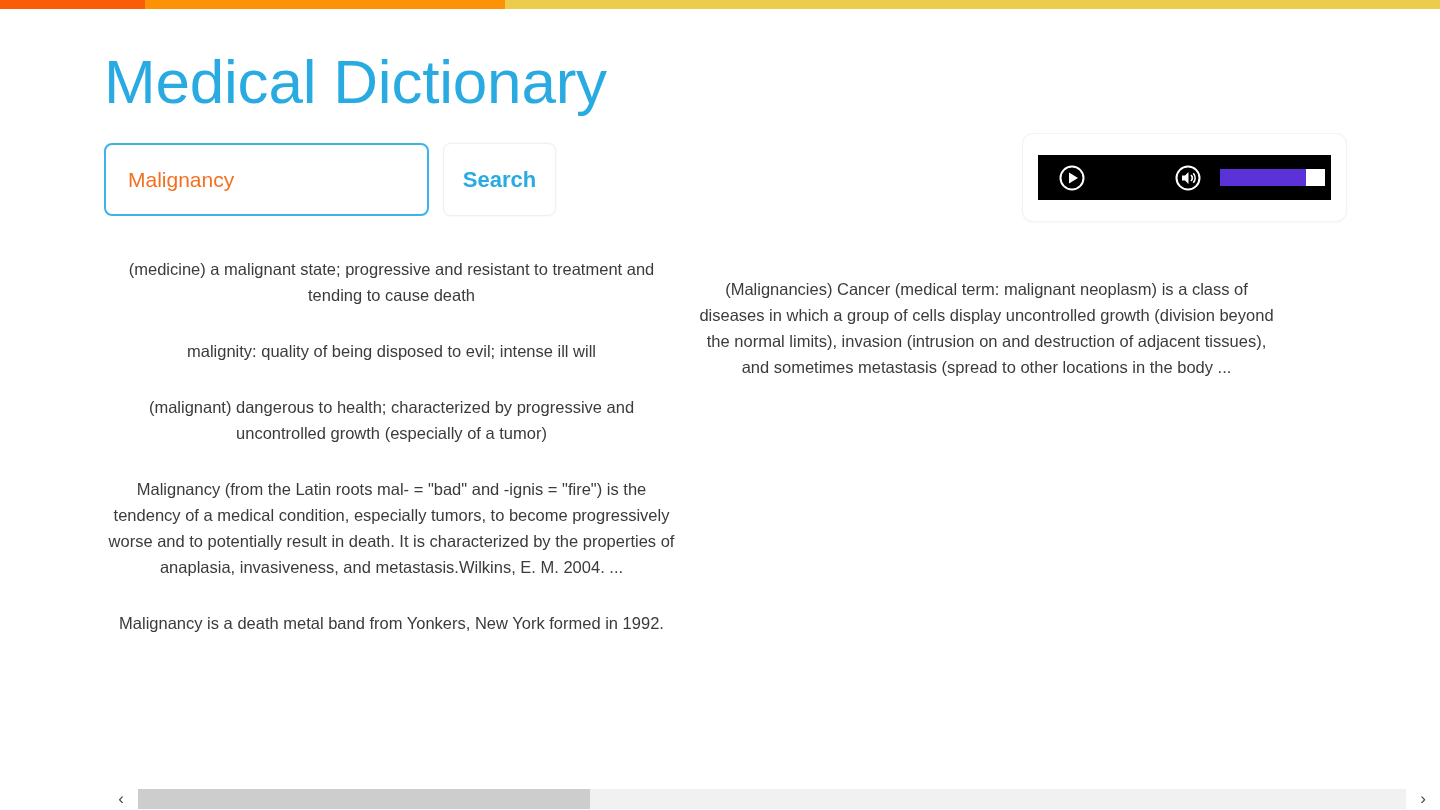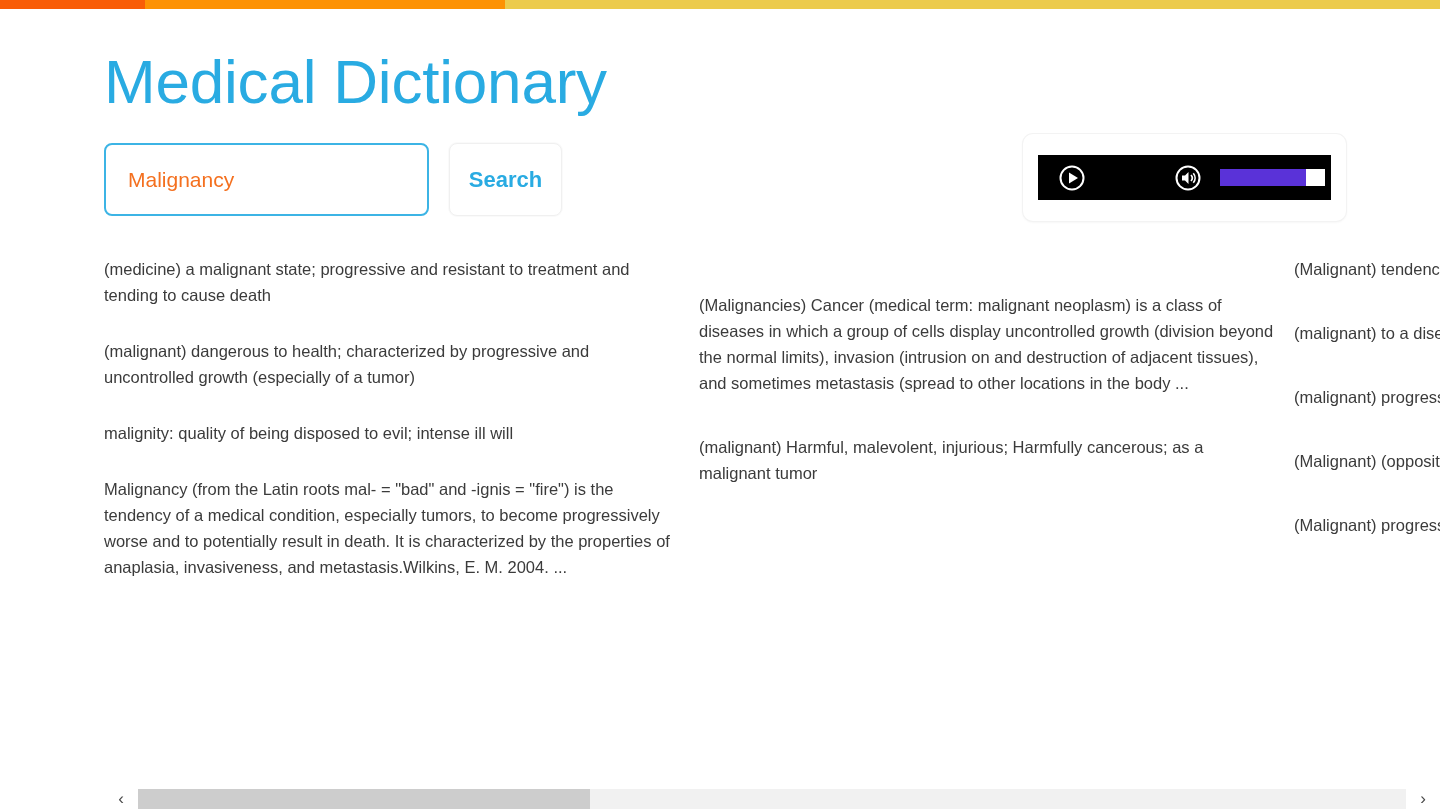--- a/index.html
+++ b/index.html
@@ -31,21 +31,21 @@
     border: 2px solid #3cb4e5; border-radius: 8px;
     background: #ffffff;
     padding: 0 0 0 22px;
     font-family: "Liberation Sans", sans-serif;
     font-size: 21px; color: #f4701f;
     outline: none;
   }
   .search-input::placeholder { color: #f4a06a; }
 
   .search-button {
-    margin-left: 20px;
+    margin-left: 14px;
     width: 113px; height: 73px;
     border: 1px solid #f0f0f0; border-radius: 8px;
     background: #ffffff;
     color: #29abe2;
     font-family: "Liberation Sans", sans-serif;
     font-size: 22px; font-weight: 700;
     cursor: pointer;
     box-shadow: 0 0 0 1px #fafafa;
   }
 
@@ -82,22 +82,22 @@
     overflow: hidden;
   }
   .col {
     position: absolute; top: 0;
     font-size: 16.5px; line-height: 26px; color: #3b3b3b;
   }
   .col-1 { left: 0px;   width: 575px; }
   .col-2 { left: 595px; width: 575px; padding-top: 20px; }
   .col-3 { left: 1190px; width: 575px; }
 
-  .entry { margin: 0 0 30px 0; }
-  .col-2 .entry { margin-bottom: 38px; margin-top: 16px; }
+  .entry { margin: 0 0 30px 0; text-align: center; }
+  .col-2 .entry { margin-bottom: 38px; }
   .col-3 .entry { margin-bottom: 38px; }
 
   
   .scrollbar {
     position: absolute; left: 104px; top: 788px;
     width: 1336px; height: 22px;
     display: flex; align-items: center;
   }
   .sb-arrow {
     width: 34px; height: 22px;
@@ -150,28 +150,28 @@
       <div class="vol-fill"></div>
       <div class="vol-thumb"></div>
     </div>
   </div>
 </div>
 
 <div class="results">
 
   <div class="col col-1">
     <p class="entry">(medicine) a malignant state; progressive and resistant to treatment and tending to cause death</p>
+    <p class="entry">malignity: quality of being disposed to evil; intense ill will</p>
     <p class="entry">(malignant) dangerous to health; characterized by progressive and uncontrolled growth (especially of a tumor)</p>
-    <p class="entry">malignity: quality of being disposed to evil; intense ill will</p>
     <p class="entry">Malignancy (from the Latin roots mal- = "bad" and -ignis = "fire") is the tendency of a medical condition, especially tumors, to become progressively worse and to potentially result in death. It is characterized by the properties of anaplasia, invasiveness, and metastasis.Wilkins, E. M. 2004. ...</p>
+    <p class="entry">Malignancy is a death metal band from Yonkers, New York formed in 1992.</p>
   </div>
 
   <div class="col col-2">
     <p class="entry">(Malignancies) Cancer (medical term: malignant neoplasm) is a class of diseases in which a group of cells display uncontrolled growth (division beyond the normal limits), invasion (intrusion on and destruction of adjacent tissues), and sometimes metastasis (spread to other locations in the body ...</p>
-    <p class="entry">(malignant) Harmful, malevolent, injurious; Harmfully cancerous; as a malignant tumor</p>
   </div>
 
   <div class="col col-3">
     <p class="entry">(Malignant) tendency to and to break</p>
     <p class="entry">(malignant) to a disease</p>
     <p class="entry">(malignant) progressively</p>
     <p class="entry">(Malignant) (opposite of</p>
     <p class="entry">(Malignant) progressively</p>
   </div>
 

